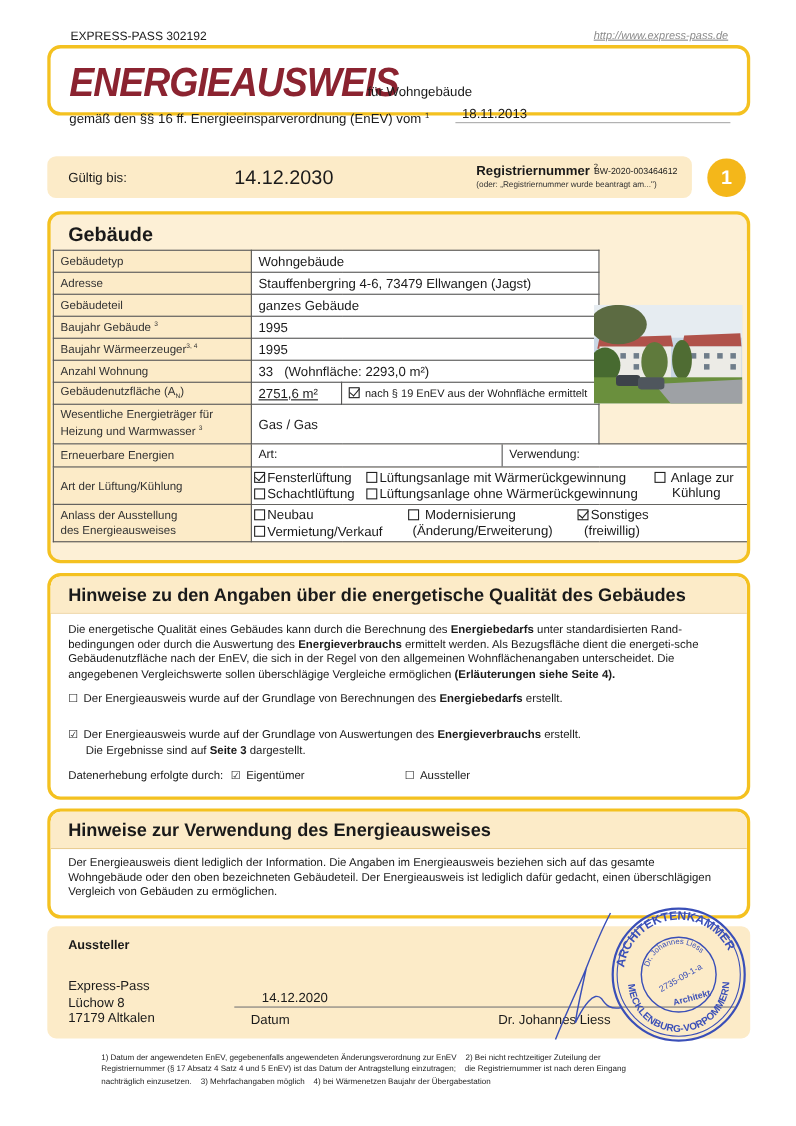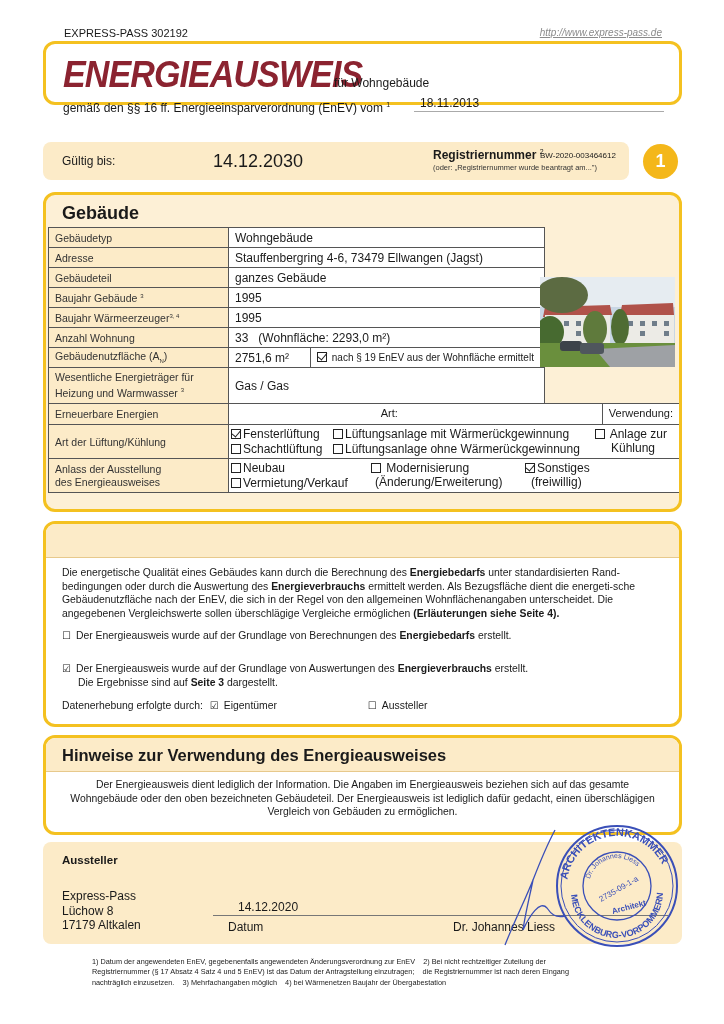--- a/index.html
+++ b/index.html
@@ -118,31 +118,31 @@
     <tr>
       <td class="k"><span>Baujahr Wärmeerzeuger</span><sup>3, 4</sup></td>
       <td class="v" colspan="2">1995</td>
     </tr>
     <tr>
       <td class="k">Anzahl Wohnung</td>
       <td class="v" colspan="2" style="white-space:pre;">33   (Wohnfläche: 2293,0 m²)</td>
     </tr>
     <tr>
       <td class="k"><span>Gebäudenutzfläche (A</span><sub>N</sub><span>)</span></td>
-      <td class="v" style="width:82px;">2751,6 m²</td>
+      <td class="v" style="width:82px;text-decoration:underline;">2751,6 m²</td>
       <td class="v smallcell"><span class="cb on"></span> <span>nach § 19 EnEV aus der Wohnfläche ermittelt</span></td>
     </tr>
     <tr>
       <td class="k" style="height:36px;line-height:13px;"><span>Wesentliche Energieträger für</span><br><span>Heizung und Warmwasser</span> <sup>3</sup></td>
       <td class="v" colspan="2">Gas / Gas</td>
     </tr>
     <tr>
       <td class="k">Erneuerbare Energien</td>
       <td class="v" colspan="3" style="padding:0;">
-        <div style="display:flex;height:20px;justify-content:flex-end;">
+        <div style="display:flex;height:20px;">
           <div style="width:228px;border-right:1px solid #555;padding:3px 6px;font-size:11px;">Art:</div>
           <div style="padding:3px 6px;font-size:11px;">Verwendung:</div>
         </div>
       </td>
     </tr>
     <tr>
       <td class="k" style="height:34px;">Art der Lüftung/Kühlung</td>
       <td class="v opts" colspan="3" style="position:relative;padding:0;">
         <div style="position:absolute;left:2px;top:2px;"><span class="cb on"></span><span>Fensterlüftung</span></div>
         <div style="position:absolute;left:2px;top:17px;"><span class="cb"></span><span>Schachtlüftung</span></div>
@@ -192,39 +192,40 @@
       <rect y="66" width="135" height="24" fill="#6a8f3d"></rect>
       <polygon points="55,72 135,68 135,90 70,90" fill="#9ea1a5"></polygon>
       <rect x="20" y="64" width="22" height="10" rx="3" fill="#3d434a"></rect>
       <rect x="40" y="66" width="24" height="11" rx="3" fill="#4f565d"></rect>
     </svg>
   </div>
 </div>
 
 <div class="box hw">
   <div class="head"></div>
+  <h3>Hinweise zu den Angaben über die energetische Qualität des Gebäudes</h3>
   <div class="para" style="top:42px;"><span>Die energetische Qualität eines Gebäudes kann durch die Berechnung des </span><b>Energiebedarfs</b><span> unter standardisierten Rand-bedingungen oder durch die Auswertung des </span><b>Energieverbrauchs</b><span> ermittelt werden. Als Bezugsfläche dient die energeti-sche Gebäudenutzfläche nach der EnEV, die sich in der Regel von den allgemeinen Wohnflächenangaben unterscheidet. Die angegebenen Vergleichswerte sollen überschlägige Vergleiche ermöglichen </span><b>(Erläuterungen siehe Seite 4).</b></div>
   <div class="chk-row" style="top:105px;">
     <span class="uc">☐</span><span>Der Energieausweis wurde auf der Grundlage von Berechnungen des </span><b>Energiebedarfs</b><span> erstellt.</span>
   </div>
   <div class="chk-row" style="top:138px;">
     <span class="uc">☑</span><span>Der Energieausweis wurde auf der Grundlage von Auswertungen des </span><b>Energieverbrauchs</b><span> erstellt.</span>
     <span class="ind"><span>Die Ergebnisse sind auf </span><b>Seite 3</b><span> dargestellt.</span></span>
   </div>
   <div class="chk-row" style="top:175px;">
     <span>Datenerhebung erfolgte durch:</span>
     <span class="uc" style="margin-left:4px;">☑</span><span>Eigentümer</span>
     <span class="uc" style="margin-left:88px;">☐</span><span>Aussteller</span>
   </div>
 </div>
 
 <div class="box hw2">
   <div class="head"></div>
   <h3>Hinweise zur Verwendung des Energieausweises</h3>
-  <div class="para" style="top:40px;text-align:center;">Der Energieausweis dient lediglich der Information. Die Angaben im Energieausweis beziehen sich auf das gesamte Wohngebäude oder den oben bezeichneten Gebäudeteil. Der Energieausweis ist lediglich dafür gedacht, einen überschlägigen Vergleich von Gebäuden zu ermöglichen.</div>
+  <div class="para" style="top:40px;">Der Energieausweis dient lediglich der Information. Die Angaben im Energieausweis beziehen sich auf das gesamte Wohngebäude oder den oben bezeichneten Gebäudeteil. Der Energieausweis ist lediglich dafür gedacht, einen überschlägigen Vergleich von Gebäuden zu ermöglichen.</div>
 </div>
 
 <div class="auss">
   <div class="t">Aussteller</div>
   <div class="addr">
     <div>Express-Pass</div>
     <div>Lüchow 8</div>
     <div>17179 Altkalen</div>
   </div>
   <div class="date">14.12.2020</div>

